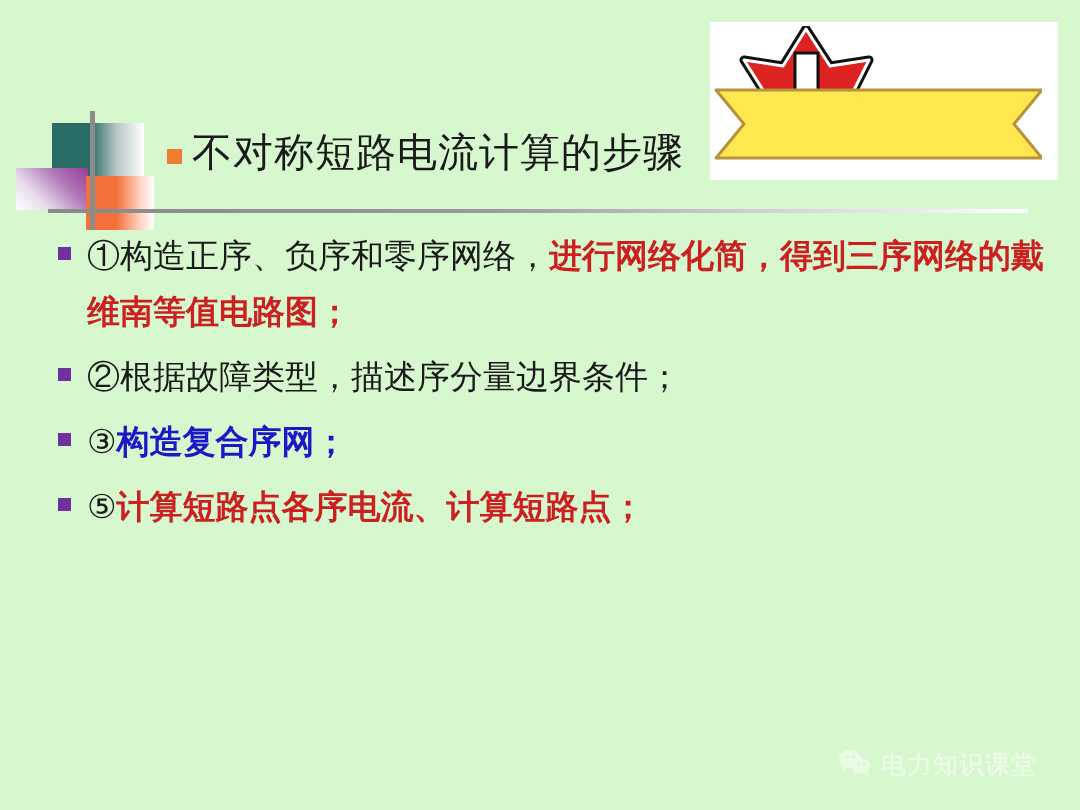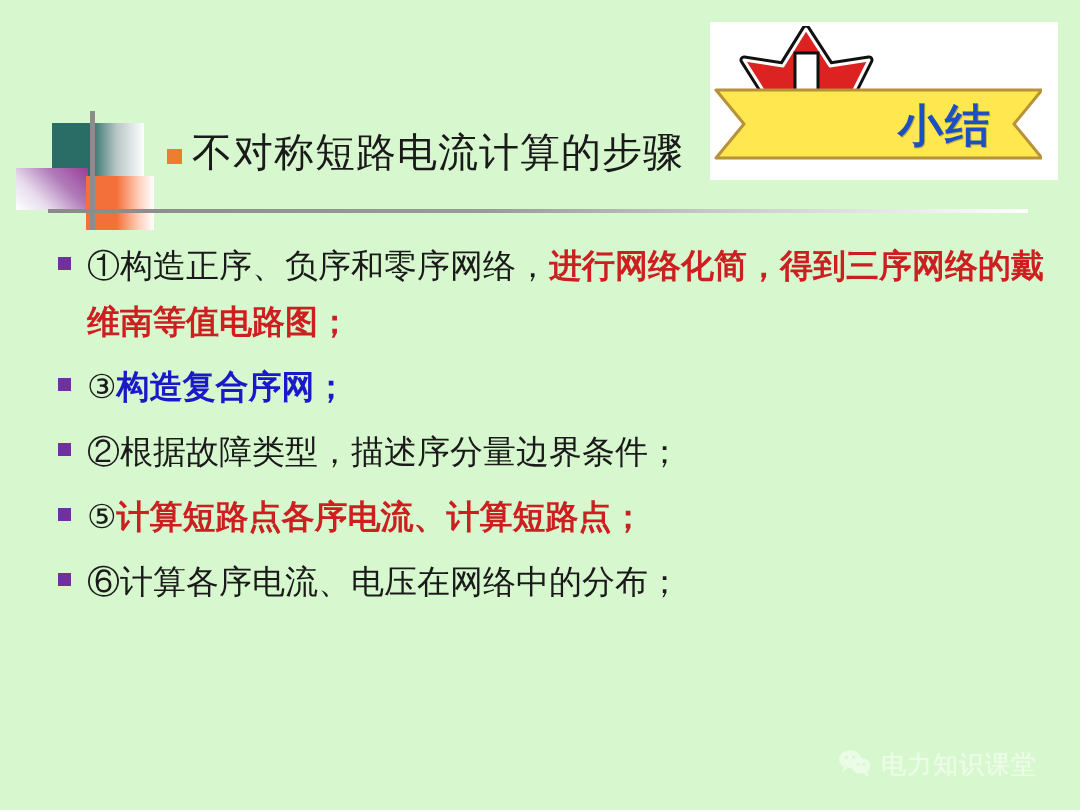--- a/index.html
+++ b/index.html
@@ -123,21 +123,21 @@
     top: 209px;
     width: 980px;
     height: 4px;
     background: linear-gradient(to right, #8a8a8a 0%, #9a9a9a 45%, #cfcfcf 72%, #ffffff 100%);
   }
 
   
   .list {
     position: absolute;
     left: 58px;
-    top: 238px;
+    top: 228px;
     width: 1000px;
   }
   .item {
     display: flex;
     align-items: flex-start;
     margin-bottom: 9px;
   }
   .item-bullet {
     flex: 0 0 auto;
     width: 13px;
@@ -190,21 +190,20 @@
     <path d="M68 3 L92 40 L131 34 L112 72 L124 118 L68 104 L18 120 L30 72 L6 34 L45 40 Z" fill="#dd2222" stroke="#111111" stroke-width="9" stroke-linejoin="round"></path>
     <path d="M68 3 L92 40 L131 34 L112 72 L124 118 L68 104 L18 120 L30 72 L6 34 L45 40 Z" fill="#dd2222" stroke="#ffffff" stroke-width="3" stroke-linejoin="round"></path>
     <rect x="57" y="27" width="23" height="52" fill="#ffffff" stroke="#111111" stroke-width="3"></rect>
     <rect x="57" y="86" width="23" height="21" fill="#ffffff" stroke="#111111" stroke-width="3"></rect>
   </svg>
 
   <svg class="badge-ribbon" viewBox="0 0 328 72">
     <path d="M2 2 L328 2 L300 36 L328 70 L2 70 L30 36 Z" fill="#ffe84f" stroke="#b8923a" stroke-width="3" stroke-linejoin="round"></path>
   </svg>
 
-  <div class="badge-label">小结</div>
 </div>
 
 <div class="deco">
   <div class="deco-teal"></div>
   <div class="deco-purple"></div>
   <div class="deco-orange"></div>
   <div class="deco-vline"></div>
 </div>
 
 <div class="title-bullet"></div>
@@ -212,33 +211,29 @@
 
 <div class="divider"></div>
 
 <div class="list" id="list-root">
     <div class="item">
       <div class="item-bullet" style="background: rgb(112, 48, 160);"></div>
       <div class="item-text"><span class="seg-black">①构造正序、负序和零序网络，</span><span class="seg-red">进行网络化简，得到三序网络的戴维南等值电路图；</span></div>
     </div>
     <div class="item">
       <div class="item-bullet" style="background: rgb(112, 48, 160);"></div>
+      <div class="item-text"><span class="seg-black">②根据故障类型，描述序分量边界条件；</span></div>
+    </div>
+    <div class="item">
+      <div class="item-bullet" style="background: rgb(112, 48, 160);"></div>
       <div class="item-text"><span class="seg-black">③</span><span class="seg-blue">构造复合序网；</span></div>
     </div>
     <div class="item">
       <div class="item-bullet" style="background: rgb(112, 48, 160);"></div>
-      <div class="item-text"><span class="seg-black">②根据故障类型，描述序分量边界条件；</span></div>
-    </div>
-    <div class="item">
-      <div class="item-bullet" style="background: rgb(112, 48, 160);"></div>
       <div class="item-text"><span class="seg-black">⑤</span><span class="seg-red">计算短路点各序电流、计算短路点；</span></div>
-    </div>
-    <div class="item">
-      <div class="item-bullet" style="background: rgb(112, 48, 160);"></div>
-      <div class="item-text"><span class="seg-black">⑥计算各序电流、电压在网络中的分布；</span></div>
     </div>
   </div>
 
 <div class="watermark">
   <svg class="wm-icon" viewBox="0 0 34 30">
     <ellipse cx="12" cy="11" rx="11" ry="9" fill="#ffffff" opacity="0.85"></ellipse>
     <path d="M6 18 L4 24 L10 20 Z" fill="#ffffff" opacity="0.85"></path>
     <circle cx="8.5" cy="9" r="1.6" fill="#d7f8ce"></circle>
     <circle cx="15.5" cy="9" r="1.6" fill="#d7f8ce"></circle>
     <ellipse cx="23" cy="18" rx="9.5" ry="7.8" fill="#ffffff" opacity="0.9"></ellipse>

